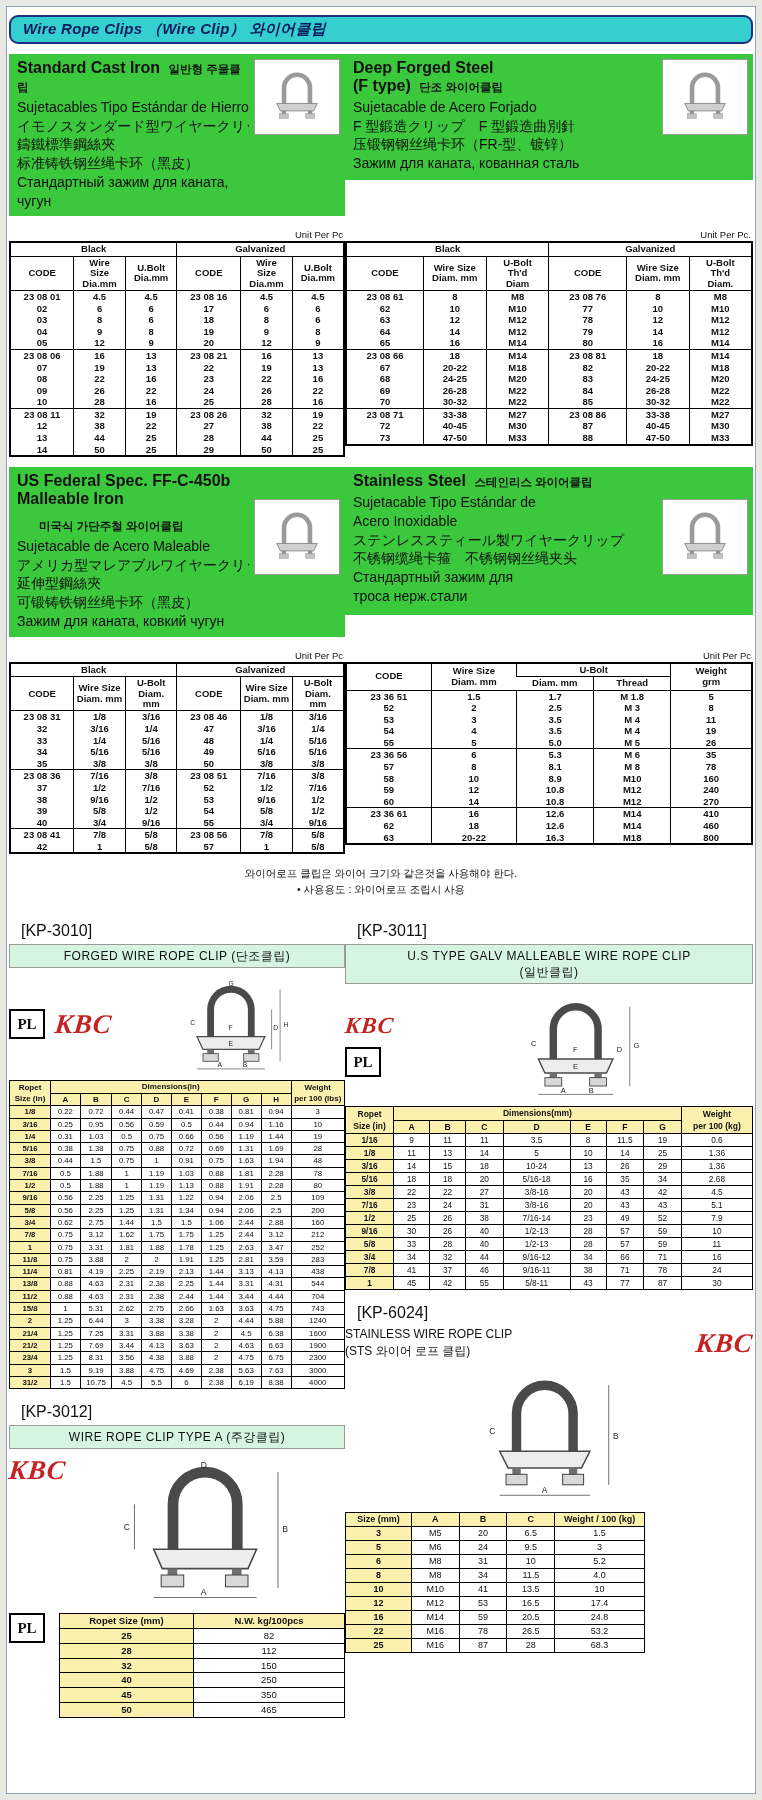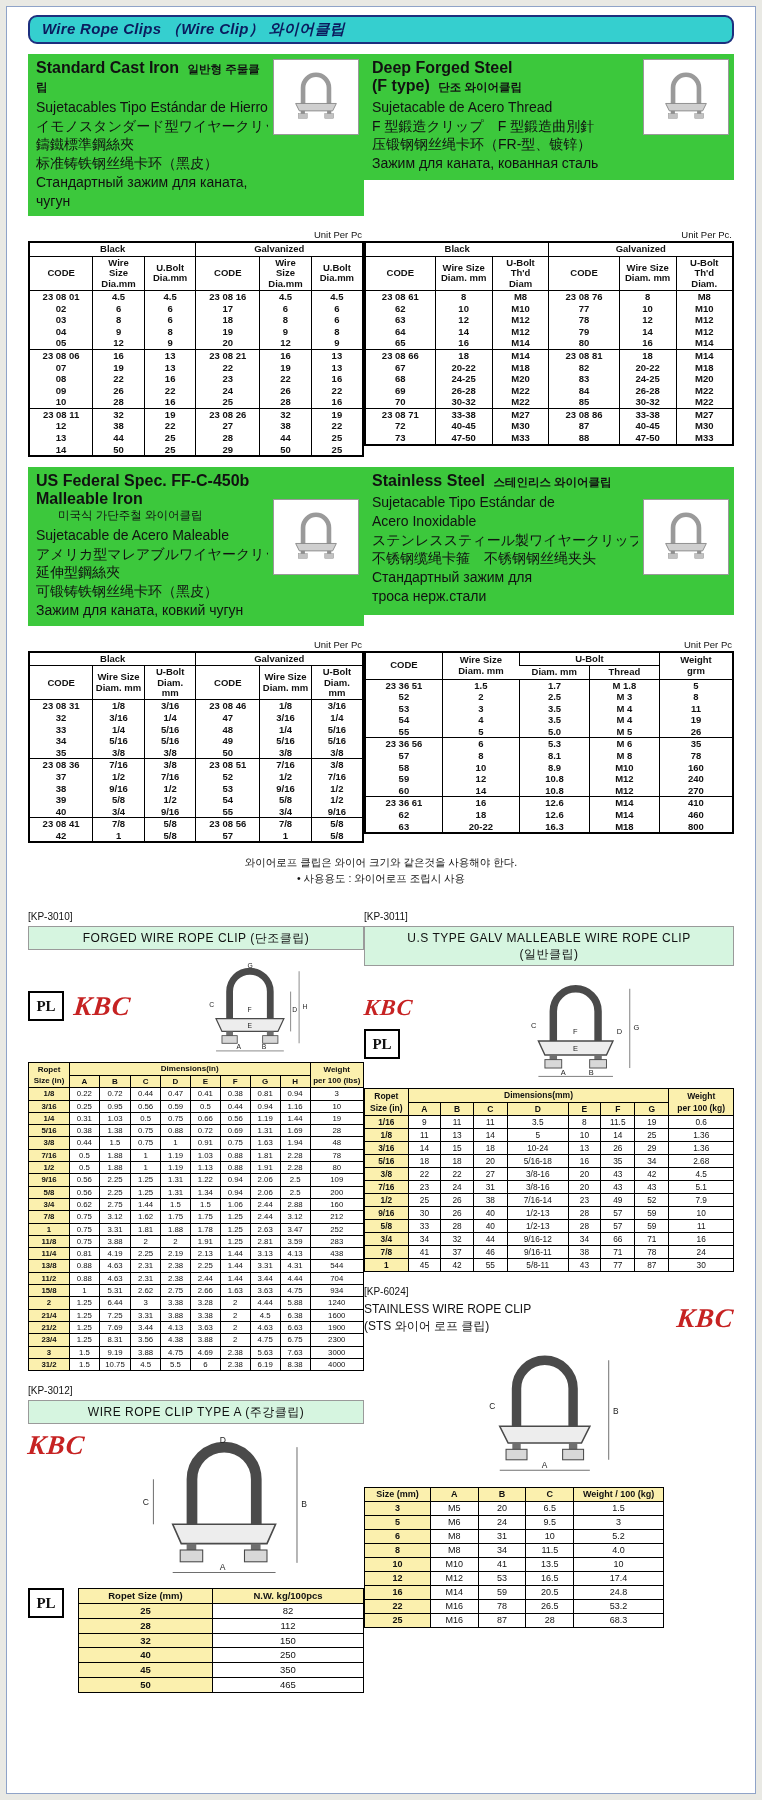--- a/index.html
+++ b/index.html
@@ -1,30 +1,30 @@
 <!DOCTYPE html>
 <html><head>
 <meta charset="utf-8">
 <style>
   *{box-sizing:border-box;margin:0;padding:0}
   html,body{background:#e9e9e4}
   body{width:762px;height:1800px;font-family:"Liberation Sans","DejaVu Sans",sans-serif;color:#111;position:relative}
-  .page{position:absolute;left:6px;top:6px;width:750px;height:1788px;background:#fff;border:1px solid #8fa3c8;padding:8px 21px;overflow:hidden}
+  .page{position:absolute;left:6px;top:6px;width:750px;height:1788px;background:#fff;border:1px solid #8fa3c8;padding:8px 2px;overflow:hidden}
 
   .banner{border:2px solid #1d2f7e;background:#35cfcf;border-radius:9px;padding:3px 12px;font-size:15px;font-weight:bold;font-style:italic;color:#0b1b5e;letter-spacing:.3px}
 
   .row{display:flex;gap:0;margin-top:10px;align-items:flex-start}
   .cl{width:336px;flex:none}
   .cr{flex:1;min-width:0}
 
   .gbox{position:relative;background:#3cc83c;padding:5px 96px 6px 8px;min-height:126px}
   .gbox .photo{position:absolute;top:5px;right:5px;width:86px;height:76px;background:#fff;border:1px solid #999;display:flex;align-items:center;justify-content:center}
   .gt1{font-size:16px;font-weight:bold;line-height:1.12}
   .gt1 .kr{font-size:11.5px;margin-left:4px}
-  .gkr{font-size:11.5px;font-weight:normal;margin:0 0 0 22px}
+  .gkr{font-size:11.5px;font-weight:bold;margin:11px 0 0 22px}
   .gdesc{margin-top:3px}
   .gdesc .line{font-size:14px;line-height:1.34;white-space:nowrap;overflow:hidden}
 
   .unit{font-size:9.5px;text-align:right;margin:3px 2px 1px}
   .pre{white-space:pre-line}
 
   table.spec{border-collapse:collapse;width:100%;border:2px solid #000;table-layout:fixed;font-weight:bold}
   table.spec th{border-left:1px solid #000;border-bottom:1px solid #000;font-size:9.5px;padding:1px 0;line-height:1.1}
   table.spec td{border-left:1px solid #000;text-align:center;font-size:9.5px;line-height:1.22;white-space:nowrap}
   table.spec tr.group-end td{border-bottom:1px solid #000}
@@ -40,21 +40,21 @@
   .t3011 th{font-size:8.5px}
   .t3011 td{font-size:8.3px;line-height:1.7}
   .t6024 th{font-size:9px}
   .t6024 td{font-size:9px;line-height:1.7}
   .t3012{width:236px}
   .t3012 th{font-size:9.5px;line-height:1.7}
   .t3012 td{font-size:9.5px;line-height:1.85}
 
   .notes{margin-top:12px;text-align:center;font-size:10.5px;line-height:1.5}
 
-  .sectag{font-size:10px;margin:14px 0 4px}
+  .sectag{font-size:16px;margin:14px 12px 4px}
   .secbar{background:#d6f5e0;border:1px solid #9a9a9a;text-align:center;font-size:12px;padding:3px 0;letter-spacing:.5px;line-height:1.35}
   .kbc{font-family:"Liberation Serif","DejaVu Serif",serif;font-style:italic;font-weight:bold;color:#c62222;font-size:27px;letter-spacing:1px;transform:skewX(-6deg);display:inline-block}
   .kbc.small{font-size:23px}
   .pl{width:36px;height:30px;border:2px solid #000;display:flex;align-items:center;justify-content:center;font-weight:bold;font-size:15px;font-family:"Liberation Serif","DejaVu Serif",serif;background:#fff;flex:none}
   .diag-row{display:flex;align-items:center;gap:10px;margin:6px 0}
   .logo-stack{display:flex;flex-direction:column;gap:8px;align-items:flex-start}
   .diagram{flex:1}
   svg text{font-family:"Liberation Sans",sans-serif;font-size:8px;fill:#222}
   .kp6024-head{display:flex;justify-content:space-between;align-items:center;margin-top:4px}
   .kp6024-title{font-size:12px;line-height:1.45}
@@ -97,21 +97,21 @@
       </div>
     </div>
     <div class="cr">
       <div class="gbox">
         <div class="gt1">
           <span>Deep Forged Steel</span><br>
           <span>(F type)</span>
           <span class="kr">단조 와이어클립</span>
         </div>
         <div class="gdesc">
-            <div class="line">Sujetacable de Acero Thread</div>
+            <div class="line">Sujetacable de Acero Forjado</div>
             <div class="line">F 型鍛造クリップ　F 型鍛造曲別針</div>
             <div class="line">压锻钢钢丝绳卡环（FR-型、镀锌）</div>
             <div class="line">Зажим для каната, кованная сталь</div>
           </div>
         <div class="photo">
           <svg width="74" height="64" viewBox="0 0 160 120">
             <path d="M52 78 V40 a28 28 0 0 1 56 0 V78" fill="none" stroke="#9a9a9a" stroke-width="10"></path>
             <path d="M36 74 h88 l-8 16 h-72 z" fill="#cfcfcf" stroke="#8a8a8a" stroke-width="2"></path>
             <rect x="47" y="90" width="9" height="11" fill="#8f8f8f"></rect>
             <rect x="104" y="90" width="9" height="11" fill="#8f8f8f"></rect>
@@ -983,21 +983,21 @@
             <tr>
               <td>15/8</td>
               <td>1</td>
               <td>5.31</td>
               <td>2.62</td>
               <td>2.75</td>
               <td>2.66</td>
               <td>1.63</td>
               <td>3.63</td>
               <td>4.75</td>
-              <td>934</td>
+              <td>743</td>
             </tr>
             <tr>
               <td>2</td>
               <td>1.25</td>
               <td>6.44</td>
               <td>3</td>
               <td>3.38</td>
               <td>3.28</td>
               <td>2</td>
               <td>4.44</td>

